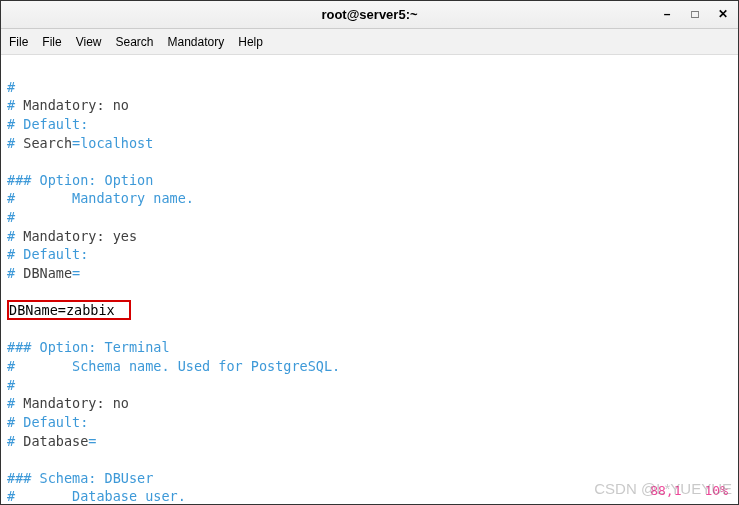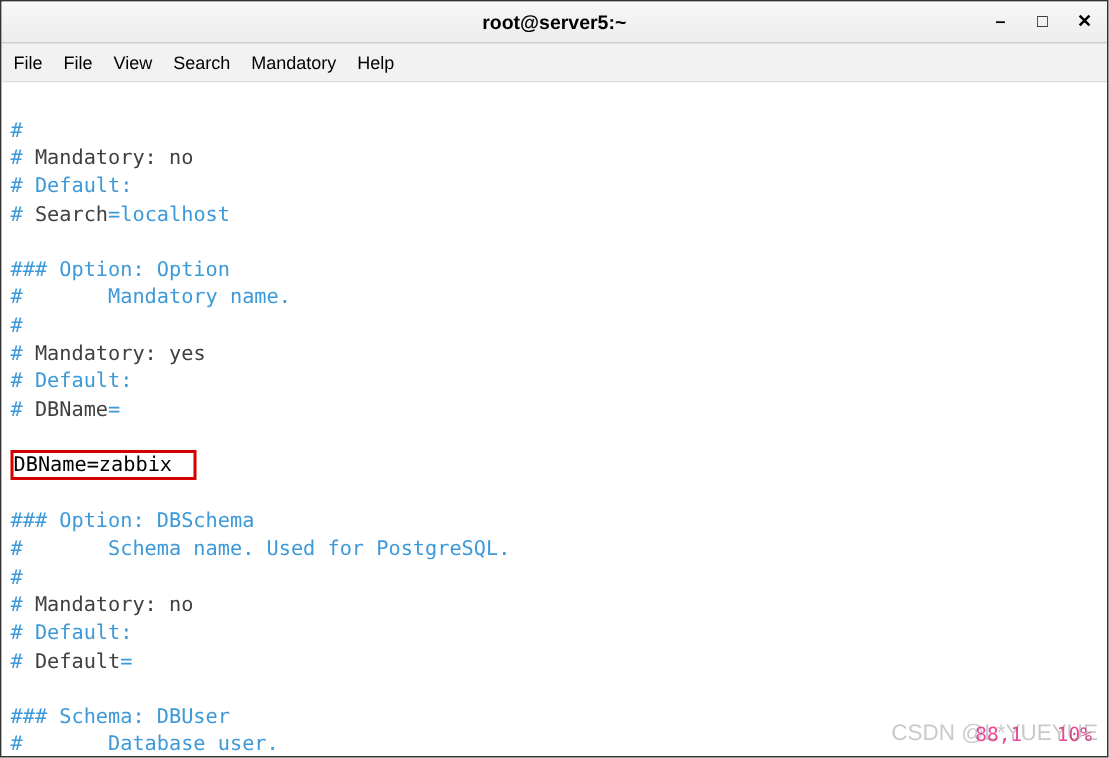--- a/index.html
+++ b/index.html
@@ -119,26 +119,26 @@
 <span></span>
 <span class="comment">### Option: Option</span>
 <span class="comment">#       Mandatory name.</span>
 <span class="comment">#</span>
 <span class="comment"># </span><span class="keyword">Mandatory: yes</span>
 <span class="comment"># Default:</span>
 <span class="comment"># </span><span class="keyword">DBName</span><span class="comment">=</span>
 
 <span class="redbox"><span class="normal">DBName</span><span class="normal">=zabbix</span></span>
 
-<span class="comment">### Option: DBSchema</span>
+<span class="comment">### Option: Terminal</span>
 <span class="comment">#       Schema name. Used for PostgreSQL.</span>
 <span class="comment">#</span>
 <span class="comment"># </span><span class="keyword">Mandatory: no</span>
 <span class="comment"># Default:</span>
-<span class="comment"># </span><span class="keyword">Default</span><span class="comment">=</span>
+<span class="comment"># </span><span class="keyword">Database</span><span class="comment">=</span>
 
 <span class="comment">### Schema: DBUser</span>
 <span class="comment">#       Database user.</span>
 <div class="status-line">
   <span>88,1</span>
   <span>10%</span>
 </div>
 <div class="watermark">CSDN @L*YUEYUE</div>
 </div>
 

